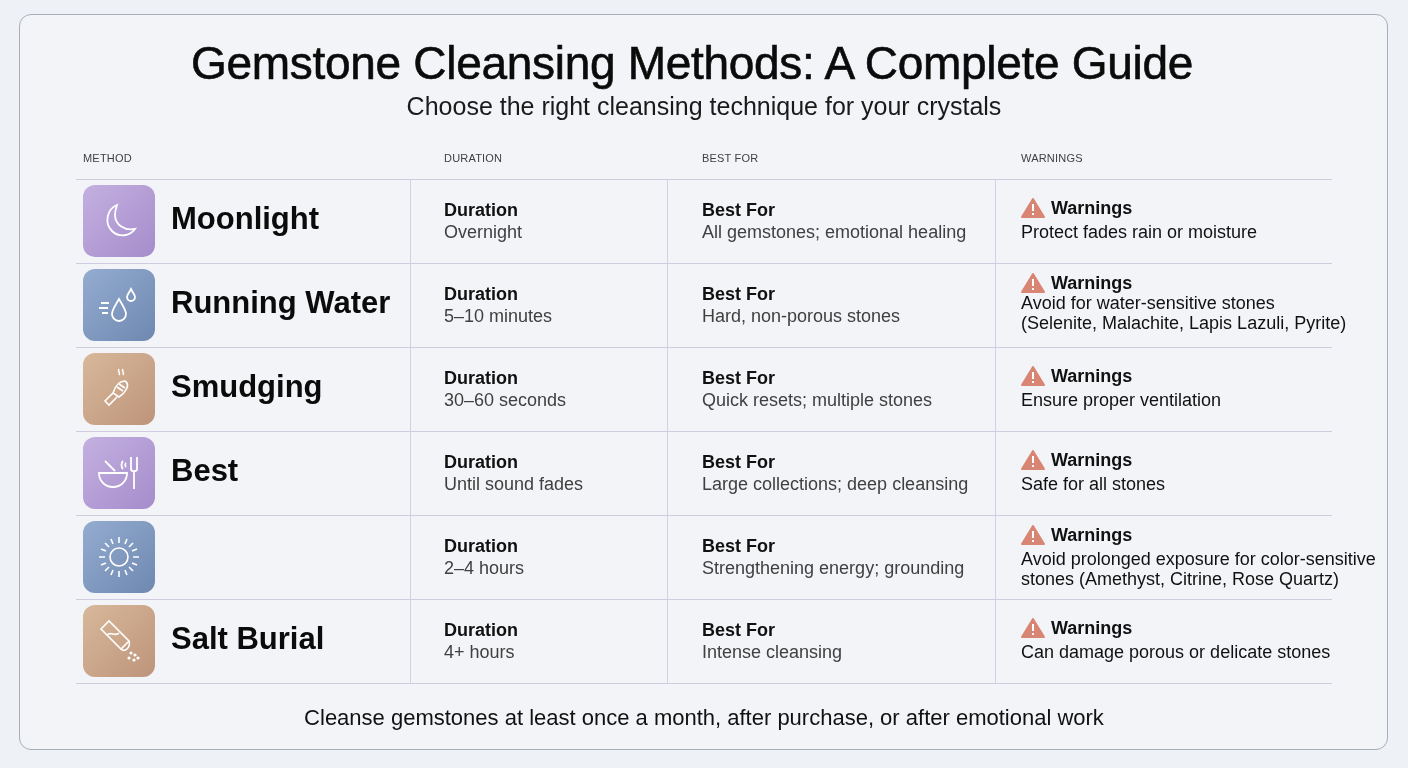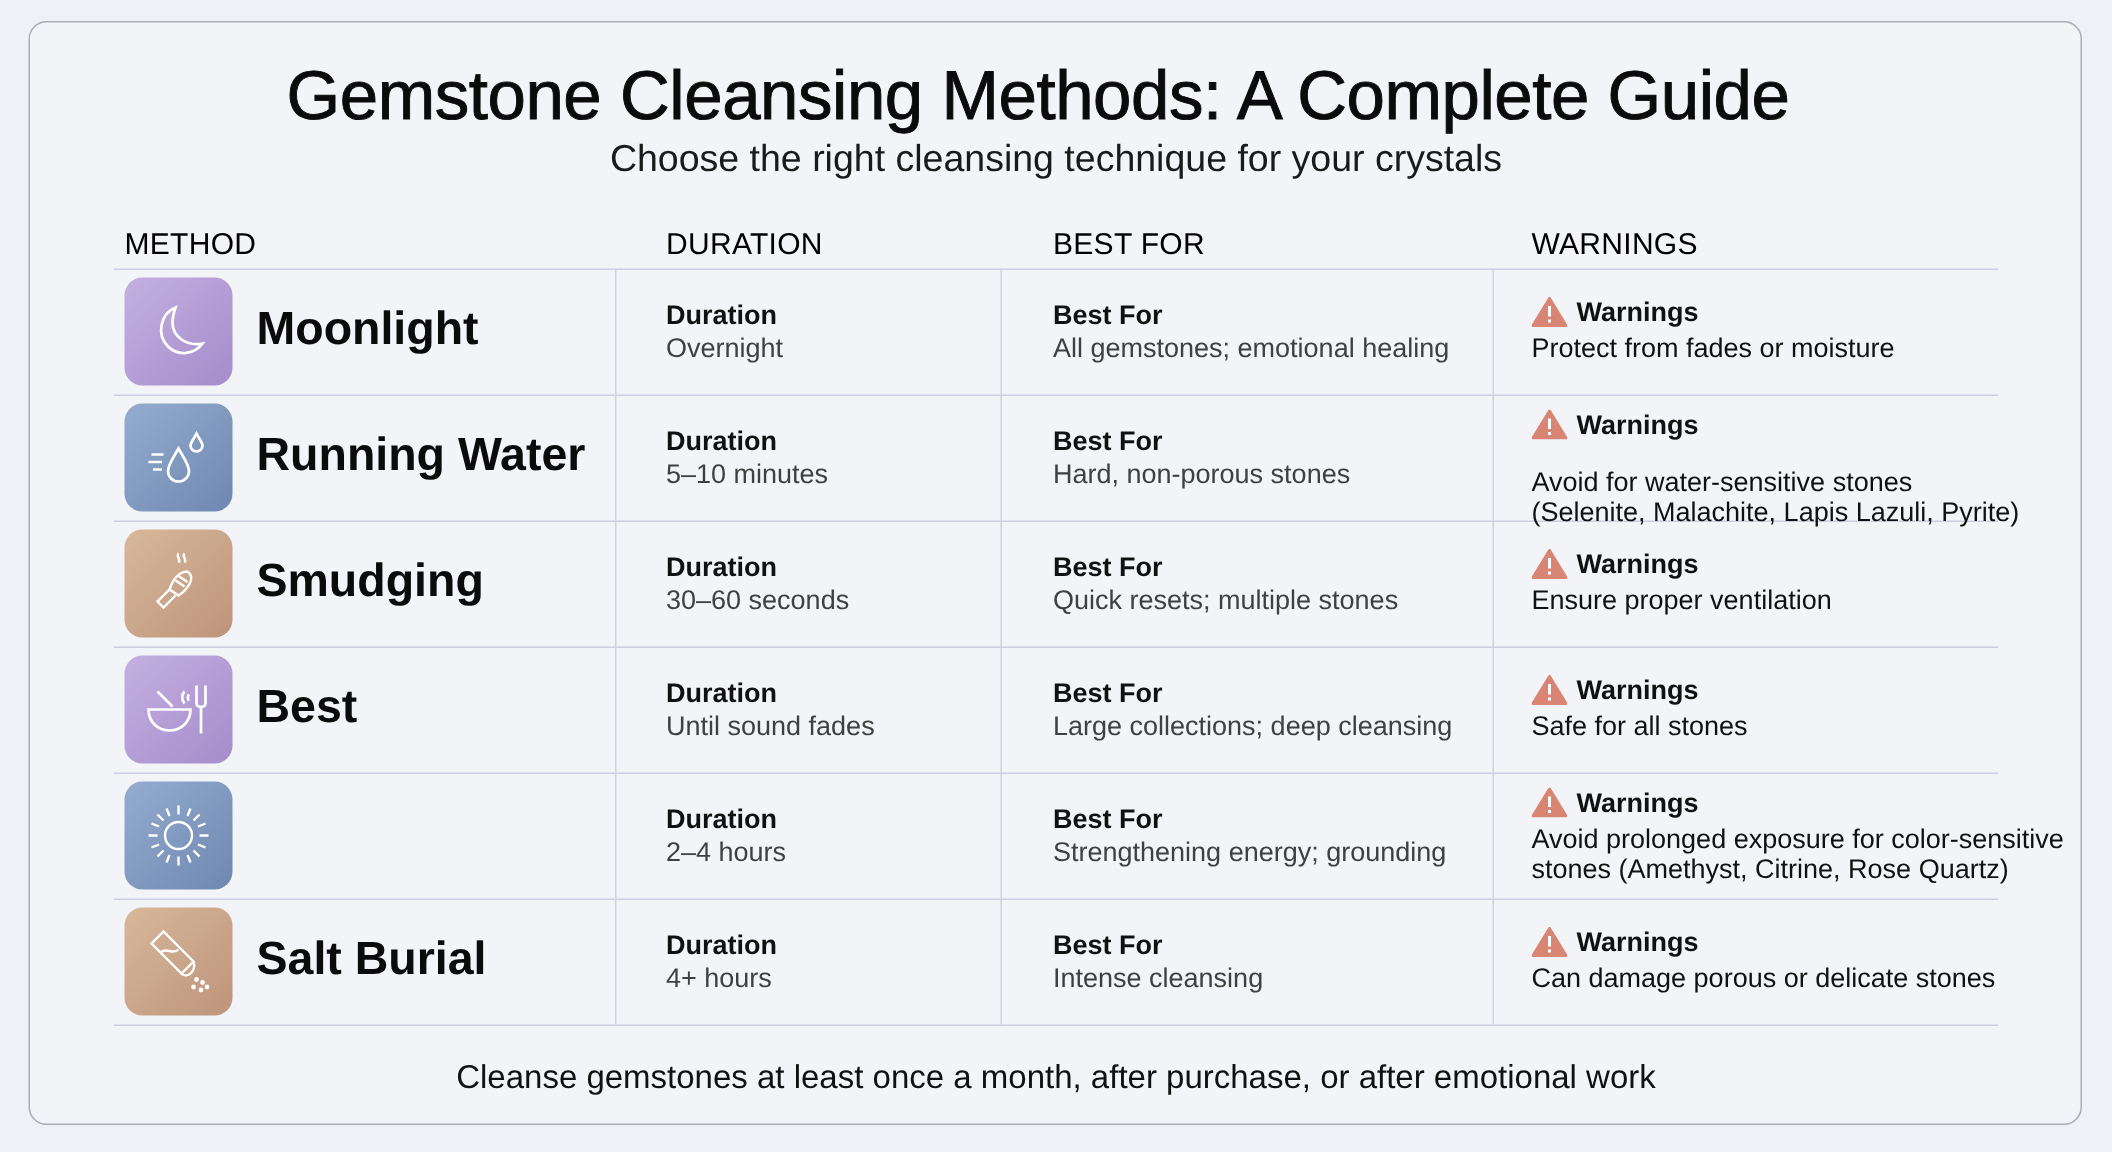--- a/index.html
+++ b/index.html
@@ -19,21 +19,21 @@
   .title {
     position:absolute; left:0; top:36px; width:1384px; text-align:center;
     font-size:46px; font-weight:400; letter-spacing:-0.3px; color:#0b0b0b;
     -webkit-text-stroke:0.6px #0b0b0b;
   }
   .subtitle {
     position:absolute; left:0; top:92px; width:1408px; text-align:center;
     font-size:25px; color:#1a1a1a;
   }
   .colhead {
-    position:absolute; top:152px; font-size:20px; color:#000000; letter-spacing:0.2px;
+    position:absolute; top:152px; font-size:11px; color:#404040; letter-spacing:0.2px;
   }
   .hline { position:absolute; left:76px; width:1256px; height:1px; background:#cfcbe0; }
   .vline { position:absolute; width:1px; background:#d4d0e3; top:179px; height:504px; }
   .row { position:absolute; left:76px; width:1256px; height:84px; }
   .icon {
     position:absolute; left:7px; top:6px; width:72px; height:72px; border-radius:12px;
     display:flex; align-items:center; justify-content:center;
   }
   .icon svg { width:48px; height:48px; }
   .method-name {
@@ -91,21 +91,21 @@
     </div>
   <div class="warn" style="left:945px;top:19px;width:320px">
     <span class="lbl">
         <svg class="tri" viewBox="0 0 24 20">
           <path d="M12 1 L23 19 L1 19 Z" fill="#d98574" stroke="#d98574" stroke-linejoin="round" stroke-width="2"></path>
           <rect x="11" y="6" width="2" height="7" fill="#fff"></rect>
           <rect x="11" y="15" width="2" height="2" fill="#fff"></rect>
         </svg>
         <span>Warnings</span>
       </span>
-    <span class="val" style="margin-top:4px">Protect from fades or moisture</span>
+    <span class="val" style="margin-top:4px">Protect fades rain or moisture</span>
   </div>
 </div>
 
 <div class="row" style="top:263px">
   <div class="icon" style="background:linear-gradient(135deg,#94acd0,#6f88b0)">
     <svg viewBox="0 0 48 48" fill="none" stroke="#fff" stroke-width="1.8">
         <path d="M24 18 C20 25 17 29 17 33 A7 7 0 0 0 31 33 C31 29 28 25 24 18 Z"></path>
         <path d="M36 8 C34 12 32 14 32 16 A4 4 0 0 0 40 16 C40 14 38 12 36 8 Z"></path>
         <path d="M6 22 H14 M4 27 H13 M7 32 H13"></path>
       </svg>
@@ -121,21 +121,21 @@
     </div>
   <div class="warn" style="left:945px;top:10px;width:330px">
     <span class="lbl">
         <svg class="tri" viewBox="0 0 24 20">
           <path d="M12 1 L23 19 L1 19 Z" fill="#d98574" stroke="#d98574" stroke-linejoin="round" stroke-width="2"></path>
           <rect x="11" y="6" width="2" height="7" fill="#fff"></rect>
           <rect x="11" y="15" width="2" height="2" fill="#fff"></rect>
         </svg>
         <span>Warnings</span>
       </span>
-    <span class="val" style="margin-top:18px">Avoid for water-sensitive stones (Selenite, Malachite, Lapis Lazuli, Pyrite)</span>
+    <span class="val" style="margin-top:0">Avoid for water-sensitive stones (Selenite, Malachite, Lapis Lazuli, Pyrite)</span>
   </div>
 </div>
 
 <div class="row" style="top:347px">
   <div class="icon" style="background:linear-gradient(135deg,#d8b89a,#bd947a)">
     <svg viewBox="0 0 48 48" fill="none" stroke="#fff" stroke-width="1.6">
         <path d="M24 4 C22 6 26 8 24 10 M28 4 C26 6 30 8 28 10"></path>
         <path d="M30 16 C36 20 30 28 24 32 L18 28 C20 22 24 16 30 16 Z"></path>
         <path d="M22 22 L28 26 M24 19 L30 23"></path>
         <path d="M18 28 L10 36 L14 40 L22 32"></path>

